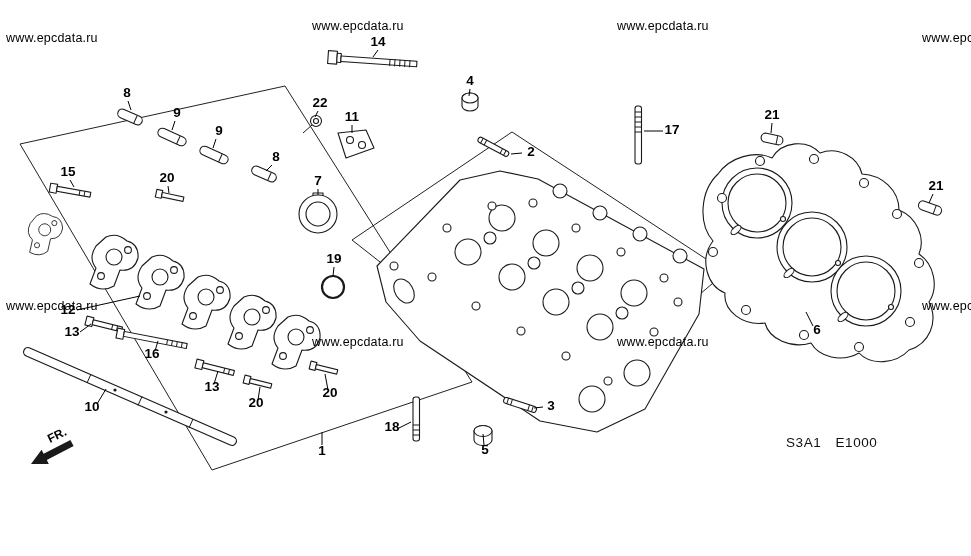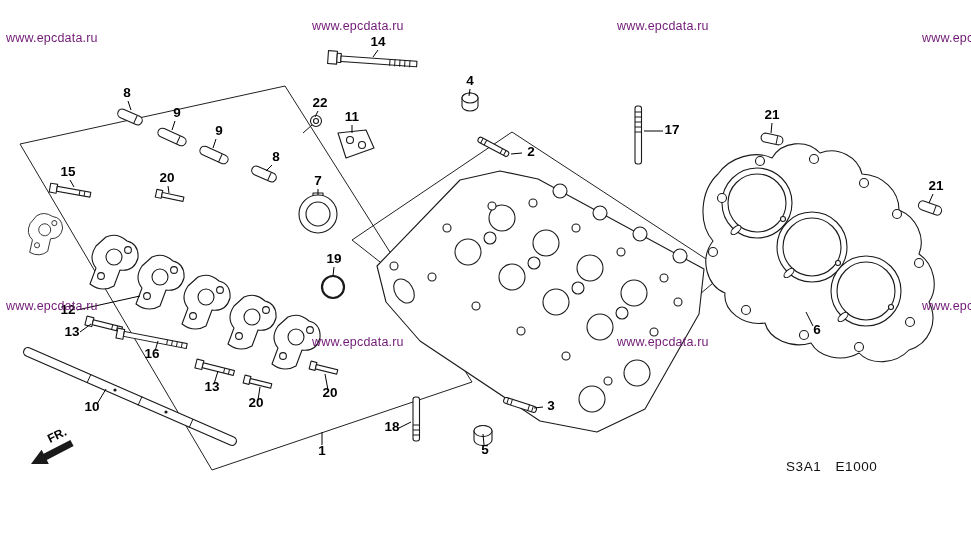--- a/index.html
+++ b/index.html
@@ -5,21 +5,21 @@
   * { margin:0; padding:0; box-sizing:border-box; }
   html,body { width:971px; height:556px; }
   body {
     position:relative; background:#ffffff; overflow:hidden;
     font-family:"Liberation Sans", sans-serif;
   }
   .stage { position:absolute; inset:0; }
   #diagram-svg { position:absolute; left:0; top:0; z-index:1; }
   .wm-layer { position:absolute; inset:0; z-index:2; pointer-events:none; }
   .watermark {
-    position:absolute; font-size:12.5px; color:#701a75;
+    position:absolute; font-size:12.5px; color:#000000;
     white-space:nowrap; letter-spacing:.2px;
   }
   .part { fill:#ffffff; stroke:#1a1a1a; stroke-width:1.1; stroke-linejoin:round; }
   .detail { fill:none; stroke:#1a1a1a; stroke-width:1; }
   .fill { fill:#1a1a1a; stroke:none; }
   .frame { fill:none; stroke:#222222; stroke-width:1; }
   .callout { font:bold 13.5px "Liberation Sans", sans-serif; fill:#000; text-anchor:middle; }
   .leader { stroke:#000; stroke-width:1; }
   .fr-text { font:bold 12px "Liberation Sans", sans-serif; fill:#000; }
   .code {
@@ -317,17 +317,17 @@
       <div class="watermark" style="left: 6px; top: 31px;">www.epcdata.ru</div>
       <div class="watermark" style="left: 312px; top: 19px;">www.epcdata.ru</div>
       <div class="watermark" style="left: 617px; top: 19px;">www.epcdata.ru</div>
       <div class="watermark" style="left: 922px; top: 31px;">www.epcdata.ru</div>
       <div class="watermark" style="left: 6px; top: 299px;">www.epcdata.ru</div>
       <div class="watermark" style="left: 312px; top: 335px;">www.epcdata.ru</div>
       <div class="watermark" style="left: 617px; top: 335px;">www.epcdata.ru</div>
       <div class="watermark" style="left: 922px; top: 299px;">www.epcdata.ru</div>
     </div>
 
-<div class="code" style="left:786px; top:459px;">
+<div class="code" style="left:786px; top:435px;">
   <span>S3A1</span><span class="gap"></span><span>E1000</span>
 </div>
 
 </div>
 
 </body></html>

